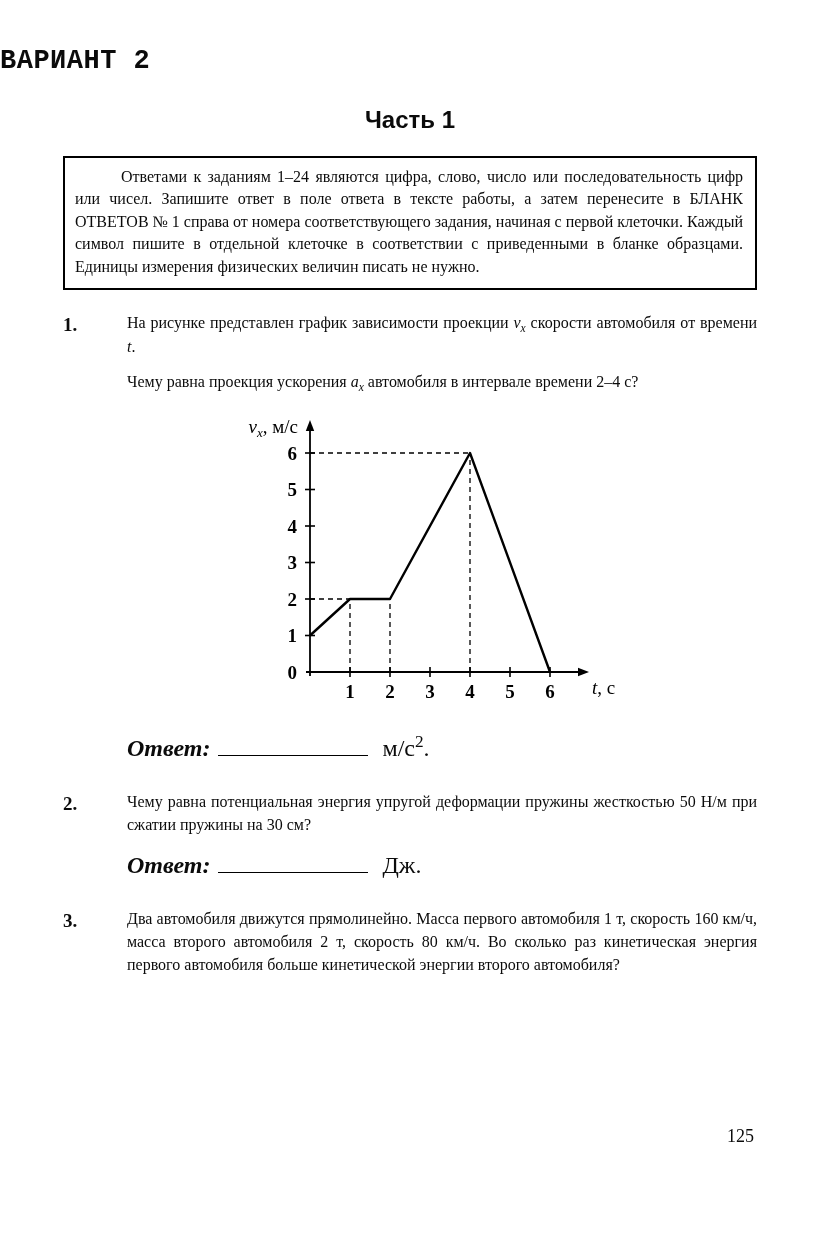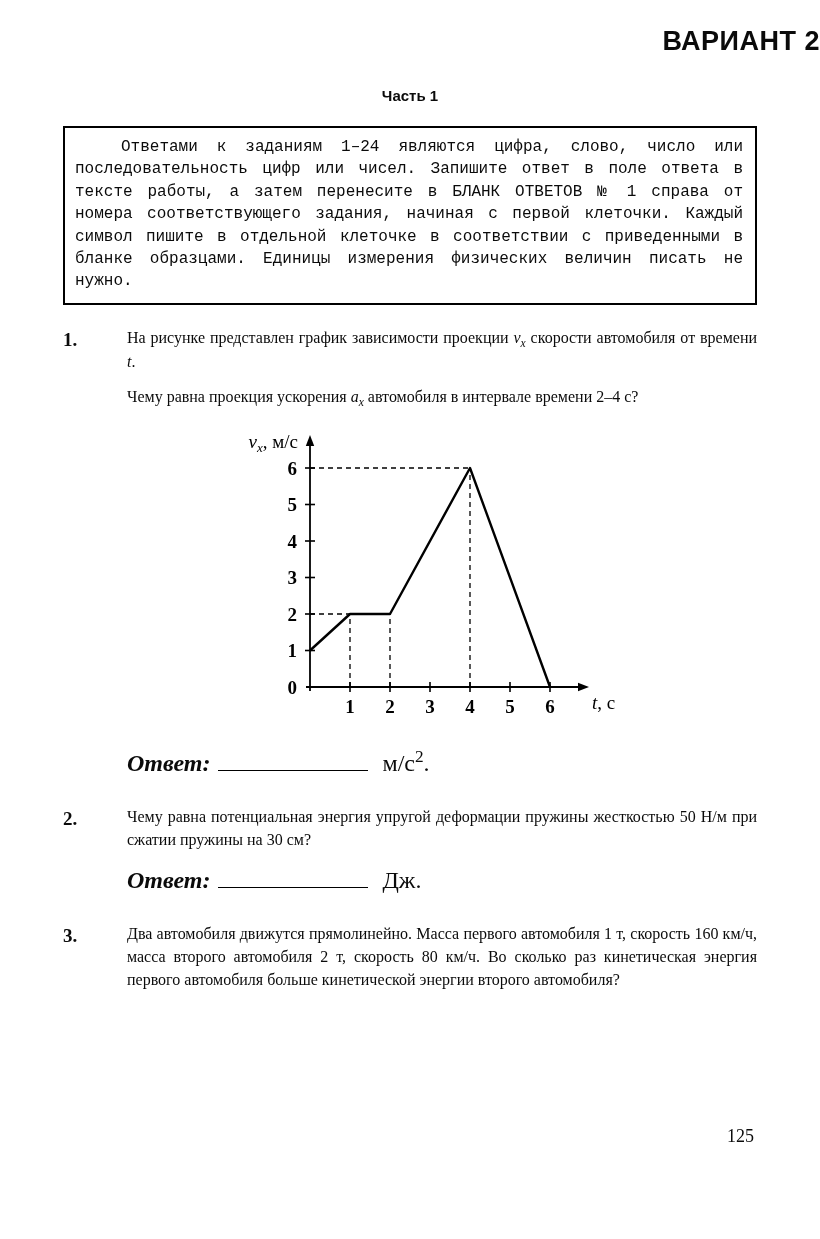--- a/index.html
+++ b/index.html
@@ -1,33 +1,33 @@
 <!DOCTYPE html>
 <html><head>
 <meta charset="utf-8">
 <style>
   html,body{margin:0;padding:0;background:#ffffff;}
   .page{
     position:relative;width:820px;height:1239px;background:#ffffff;
     color:#0b0b0b;font-family:"Liberation Serif",serif;overflow:hidden;
   }
   .title{
-    padding-top:26px;text-align:right;
-    font-family:Liberation Sans, sans-serif;font-weight:700;font-size:27px;letter-spacing:.5px;
+    padding-top:46px;text-align:left;
+    font-family:Liberation Mono, monospace;font-weight:700;font-size:27px;letter-spacing:.5px;
   }
   .part{
     margin-top:30px;text-align:center;
-    font-family:"Liberation Sans",sans-serif;font-weight:700;font-size:15px;
+    font-family:"Liberation Sans",sans-serif;font-weight:700;font-size:24px;
   }
   .instruction-box{
     width:694px;margin:22px auto 0;border:2px solid #000;
     padding:8px 12px 10px 10px;box-sizing:border-box;
   }
   .instruction-box p{
-    margin:0;font-family:Liberation Mono, monospace;font-size:16px;
+    margin:0;font-family:Liberation Serif, serif;font-size:16px;
     line-height:1.4;text-align:justify;text-indent:46px;
   }
   .problem{display:flex;width:694px;margin:22px auto 0;}
   .problem.later{margin-top:26px;}
   .pnum{flex:0 0 64px;width:64px;font-weight:700;font-size:19px;line-height:1.42;}
   .pbody{flex:1;min-width:0;}
   .ptext{margin:0;font-size:16px;line-height:1.42;text-align:justify;}
   .mt{margin-top:12px;}
   .chart{margin:8px 0 0 108px;}
   .answer{margin:12px 0 0;font-size:24px;line-height:1.4;}

